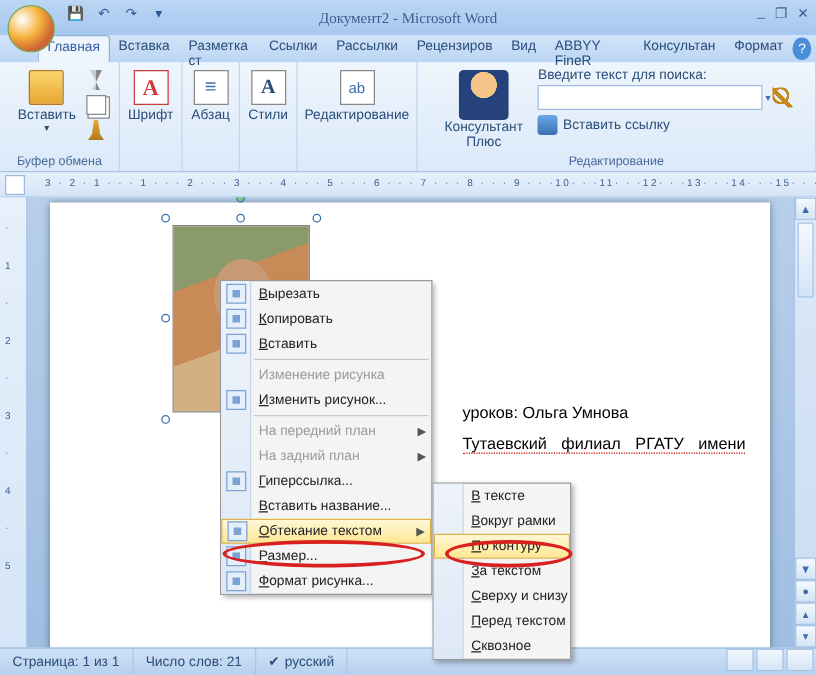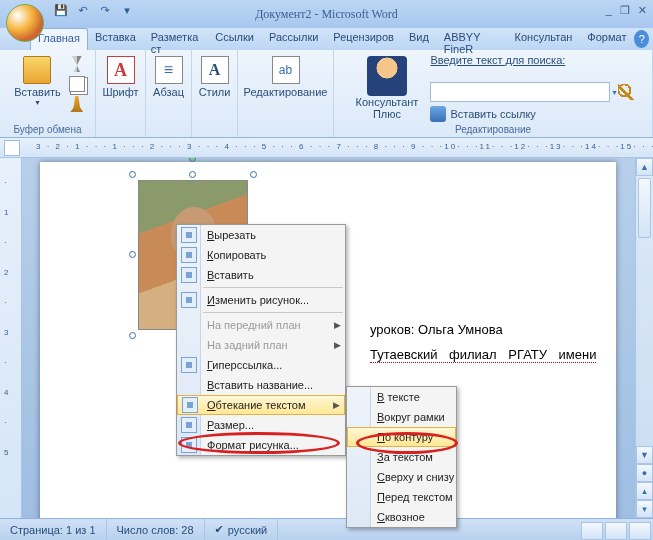--- a/index.html
+++ b/index.html
@@ -23,21 +23,21 @@
 
 .ribbon { height: 88px; background: linear-gradient(#eef5fc,#dbe9f9); border-bottom: 1px solid #8eb3dc; display: flex; }
 .group { border-right: 1px solid #c0d6ee; padding: 4px 6px 0; display: flex; flex-direction: column; align-items: center; position: relative; }
 .group-label { position: absolute; bottom: 2px; left: 0; right: 0; text-align: center; font-size: 10px; color: #4a6a99; }
 .bigbtn { display: flex; flex-direction: column; align-items: center; padding: 2px 4px; cursor: pointer; font-size: 11px; color: #2a4d7a; }
 .bigbtn .ico { width: 28px; height: 28px; margin-bottom: 2px; }
 .row { display: flex; gap: 4px; }
 .miniico { width: 16px; height: 16px; display: inline-block; }
 .kons-group { flex: 1; padding: 4px 8px 14px; }
 .kons-top { display: flex; align-items: flex-start; gap: 8px; }
-.kons-search-label { font-size: 11px; color: #2a4d7a; margin-bottom: 16px; text-decoration: underline; }
+.kons-search-label { font-size: 11px; color: #2a4d7a; margin-bottom: 2px; }
 .kons-input { width: 180px; height: 20px; border: 1px solid #9cbce0; background: #fff; }
 .kons-link { font-size: 11px; color: #2a4d7a; margin-top: 4px; display: flex; align-items: center; gap: 4px; }
 
 
 .rulerbar { height: 20px; background: linear-gradient(#e7f0fb,#d5e5f7); border-bottom: 1px solid #a9c5e6; position: relative; font-size: 8px; color: #3b5f8f; overflow: hidden; }
 .rulerbar .marks { position: absolute; left: 36px; top: 4px; white-space: nowrap; letter-spacing: 2px; }
 .rulerbar .tab-sel { position: absolute; left: 4px; top: 2px; width: 16px; height: 16px; border: 1px solid #9cbce0; background: #fff; }
 
 
 .docwrap { position: absolute; top: 158px; bottom: 22px; left: 0; right: 0; background: linear-gradient(#b7cfea,#9fbee2); display: flex; }
@@ -73,21 +73,21 @@
 .mi .mico { position: absolute; left: 4px; top: 50%; transform: translateY(-50%); width: 16px; height: 16px; }
 .sep { height: 1px; background: #c9c9c9; margin: 2px 2px 2px 26px; }
 .u { text-decoration: underline; }
 
 
 .oval { position: absolute; border: 3px solid #d92020; border-radius: 50%; pointer-events: none; z-index: 30; }
 .oval.o1 { left: 178px; top: 432px; width: 162px; height: 22px; }
 .oval.o2 { left: 356px; top: 432px; width: 102px; height: 22px; }
 
 
-.status { position: absolute; bottom: 0; left: 0; right: 0; height: 22px; background: linear-gradient(#cfe1f6,#b8d1ee); border-top: 1px solid #8eb3dc; display: flex; align-items: flex-end; font-size: 11px; color: #2a4d7a; }
+.status { position: absolute; bottom: 0; left: 0; right: 0; height: 22px; background: linear-gradient(#cfe1f6,#b8d1ee); border-top: 1px solid #8eb3dc; display: flex; align-items: flex-start; font-size: 11px; color: #2a4d7a; }
 .status .seg { padding: 0 10px; border-right: 1px solid #a9c5e6; height: 100%; display: flex; align-items: center; gap: 4px; }
 .status .views { margin-left: auto; display: flex; }
 .status .vbtn { width: 22px; height: 18px; border: 1px solid #a9c5e6; background: linear-gradient(#f3f8fd,#d4e4f6); margin-right: 2px; }
 
 
 .ico-paste{background:linear-gradient(#f9d66a,#e9a634);border:1px solid #b07a1a;border-radius:2px}
 .ico-cut{background:conic-gradient(#888 0 50%,#ccc 0);clip-path:polygon(20% 0,80% 0,50% 60%,70% 100%,30% 100%,50% 60%)}
 .ico-copy{background:#fff;border:1px solid #888;box-shadow:2px 2px 0 #fff,2px 2px 0 1px #888}
 .ico-brush{background:linear-gradient(#e9a634,#b07a1a);clip-path:polygon(40% 0,60% 0,70% 70%,90% 100%,10% 100%,30% 70%)}
 .ico-font{background:#fff;border:1px solid #cc3b3b;color:#cc3b3b;font:bold 18px serif;text-align:center;line-height:26px}
@@ -249,20 +249,21 @@
   </div>
 </div>
 
 <div class="ctxmenu main">
   <div class="iconcol"></div>
   <div id="ctx-main">
       <div class="mi"><span class="mico ico-wrap"></span><span><span class="u">В</span>ырезать</span></div>
       <div class="mi"><span class="mico ico-wrap"></span><span><span class="u">К</span>опировать</span></div>
       <div class="mi"><span class="mico ico-wrap"></span><span><span class="u">В</span>ставить</span></div>
       <div class="sep"></div>
+      <div class="mi disabled"><span>Изменение рисунка</span></div>
       <div class="mi"><span class="mico ico-wrap"></span><span><span class="u">И</span>зменить рисунок...</span></div>
       <div class="sep"></div>
       <div class="mi disabled"><span>На передний план</span><span class="arr">▶</span></div>
       <div class="mi disabled"><span>На задний план</span><span class="arr">▶</span></div>
       <div class="mi"><span class="mico ico-wrap"></span><span><span class="u">Г</span>иперссылка...</span></div>
       <div class="mi"><span><span class="u">В</span>ставить название...</span></div>
       <div class="mi hover"><span class="mico ico-wrap"></span><span><span class="u">О</span>бтекание текстом</span><span class="arr">▶</span></div>
       <div class="mi"><span class="mico ico-wrap"></span><span><span class="u">Р</span>азмер...</span></div>
       <div class="mi"><span class="mico ico-wrap"></span><span><span class="u">Ф</span>ормат рисунка...</span></div>
     </div>
@@ -279,21 +280,21 @@
       <div class="mi"><span><span class="u">П</span>еред текстом</span></div>
       <div class="mi"><span><span class="u">С</span>квозное</span></div>
     </div>
 </div>
 
 <div class="oval o1"></div>
 <div class="oval o2"></div>
 
 <div class="status">
   <div class="seg">Страница: 1 из 1</div>
-  <div class="seg">Число слов: 28</div>
+  <div class="seg">Число слов: 21</div>
   <div class="seg">
     <span>✔</span>
     <span>русский</span>
   </div>
   <div class="views">
     <div class="vbtn"></div>
     <div class="vbtn"></div>
     <div class="vbtn"></div>
   </div>
 </div>

